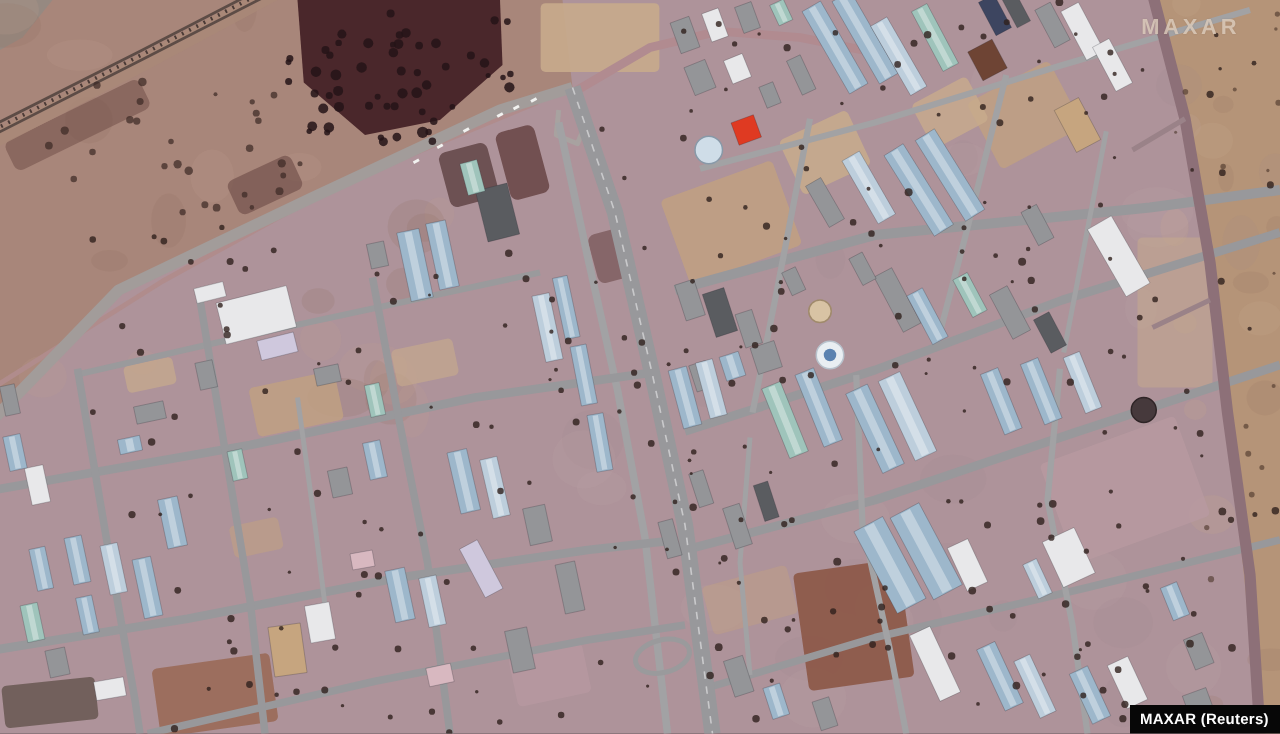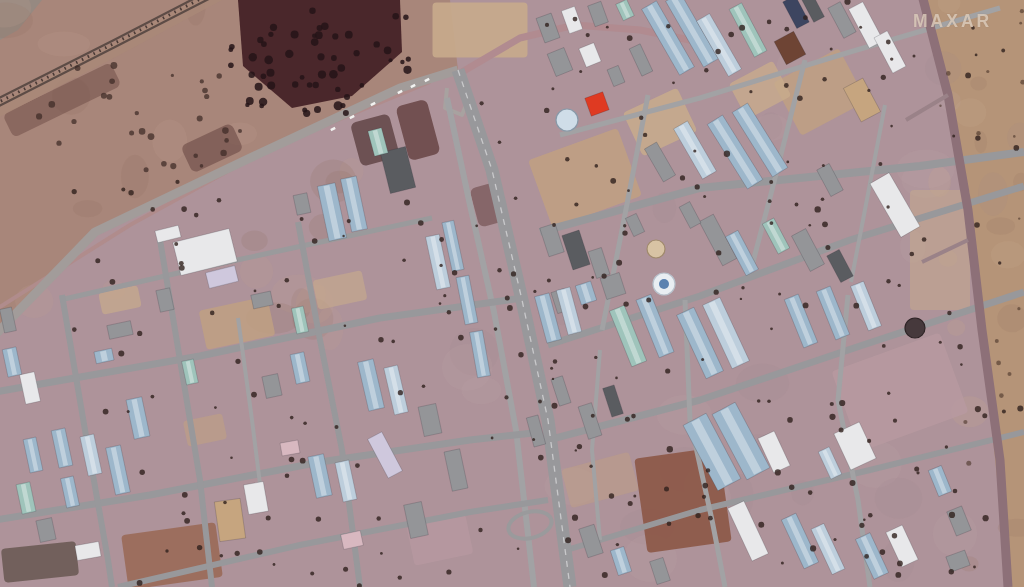--- a/index.html
+++ b/index.html
@@ -667,13 +667,14 @@
       <circle cx="1022.7" cy="82.2" r="2.4" fill="#4a3428" opacity="0.6"></circle>
       <circle cx="948.3" cy="73.4" r="2.3" fill="#4a3428" opacity="0.6"></circle>
       <circle cx="1009.5" cy="373.9" r="2.0" fill="#4a3428" opacity="0.6"></circle>
       <circle cx="940.5" cy="105.8" r="1.2" fill="#4a3428" opacity="0.6"></circle>
       <circle cx="1018.9" cy="308.7" r="1.6" fill="#4a3428" opacity="0.6"></circle>
       <circle cx="1019.2" cy="218.6" r="1.2" fill="#4a3428" opacity="0.6"></circle>
       <circle cx="1014.3" cy="136.4" r="1.3" fill="#4a3428" opacity="0.6"></circle>
       <circle cx="987.8" cy="71.5" r="1.6" fill="#4a3428" opacity="0.6"></circle>
     </svg>
   <div id="watermark">MAXAR</div>
+  <div id="credit">MAXAR (Reuters)</div>
 </div>
 
 </body></html>

